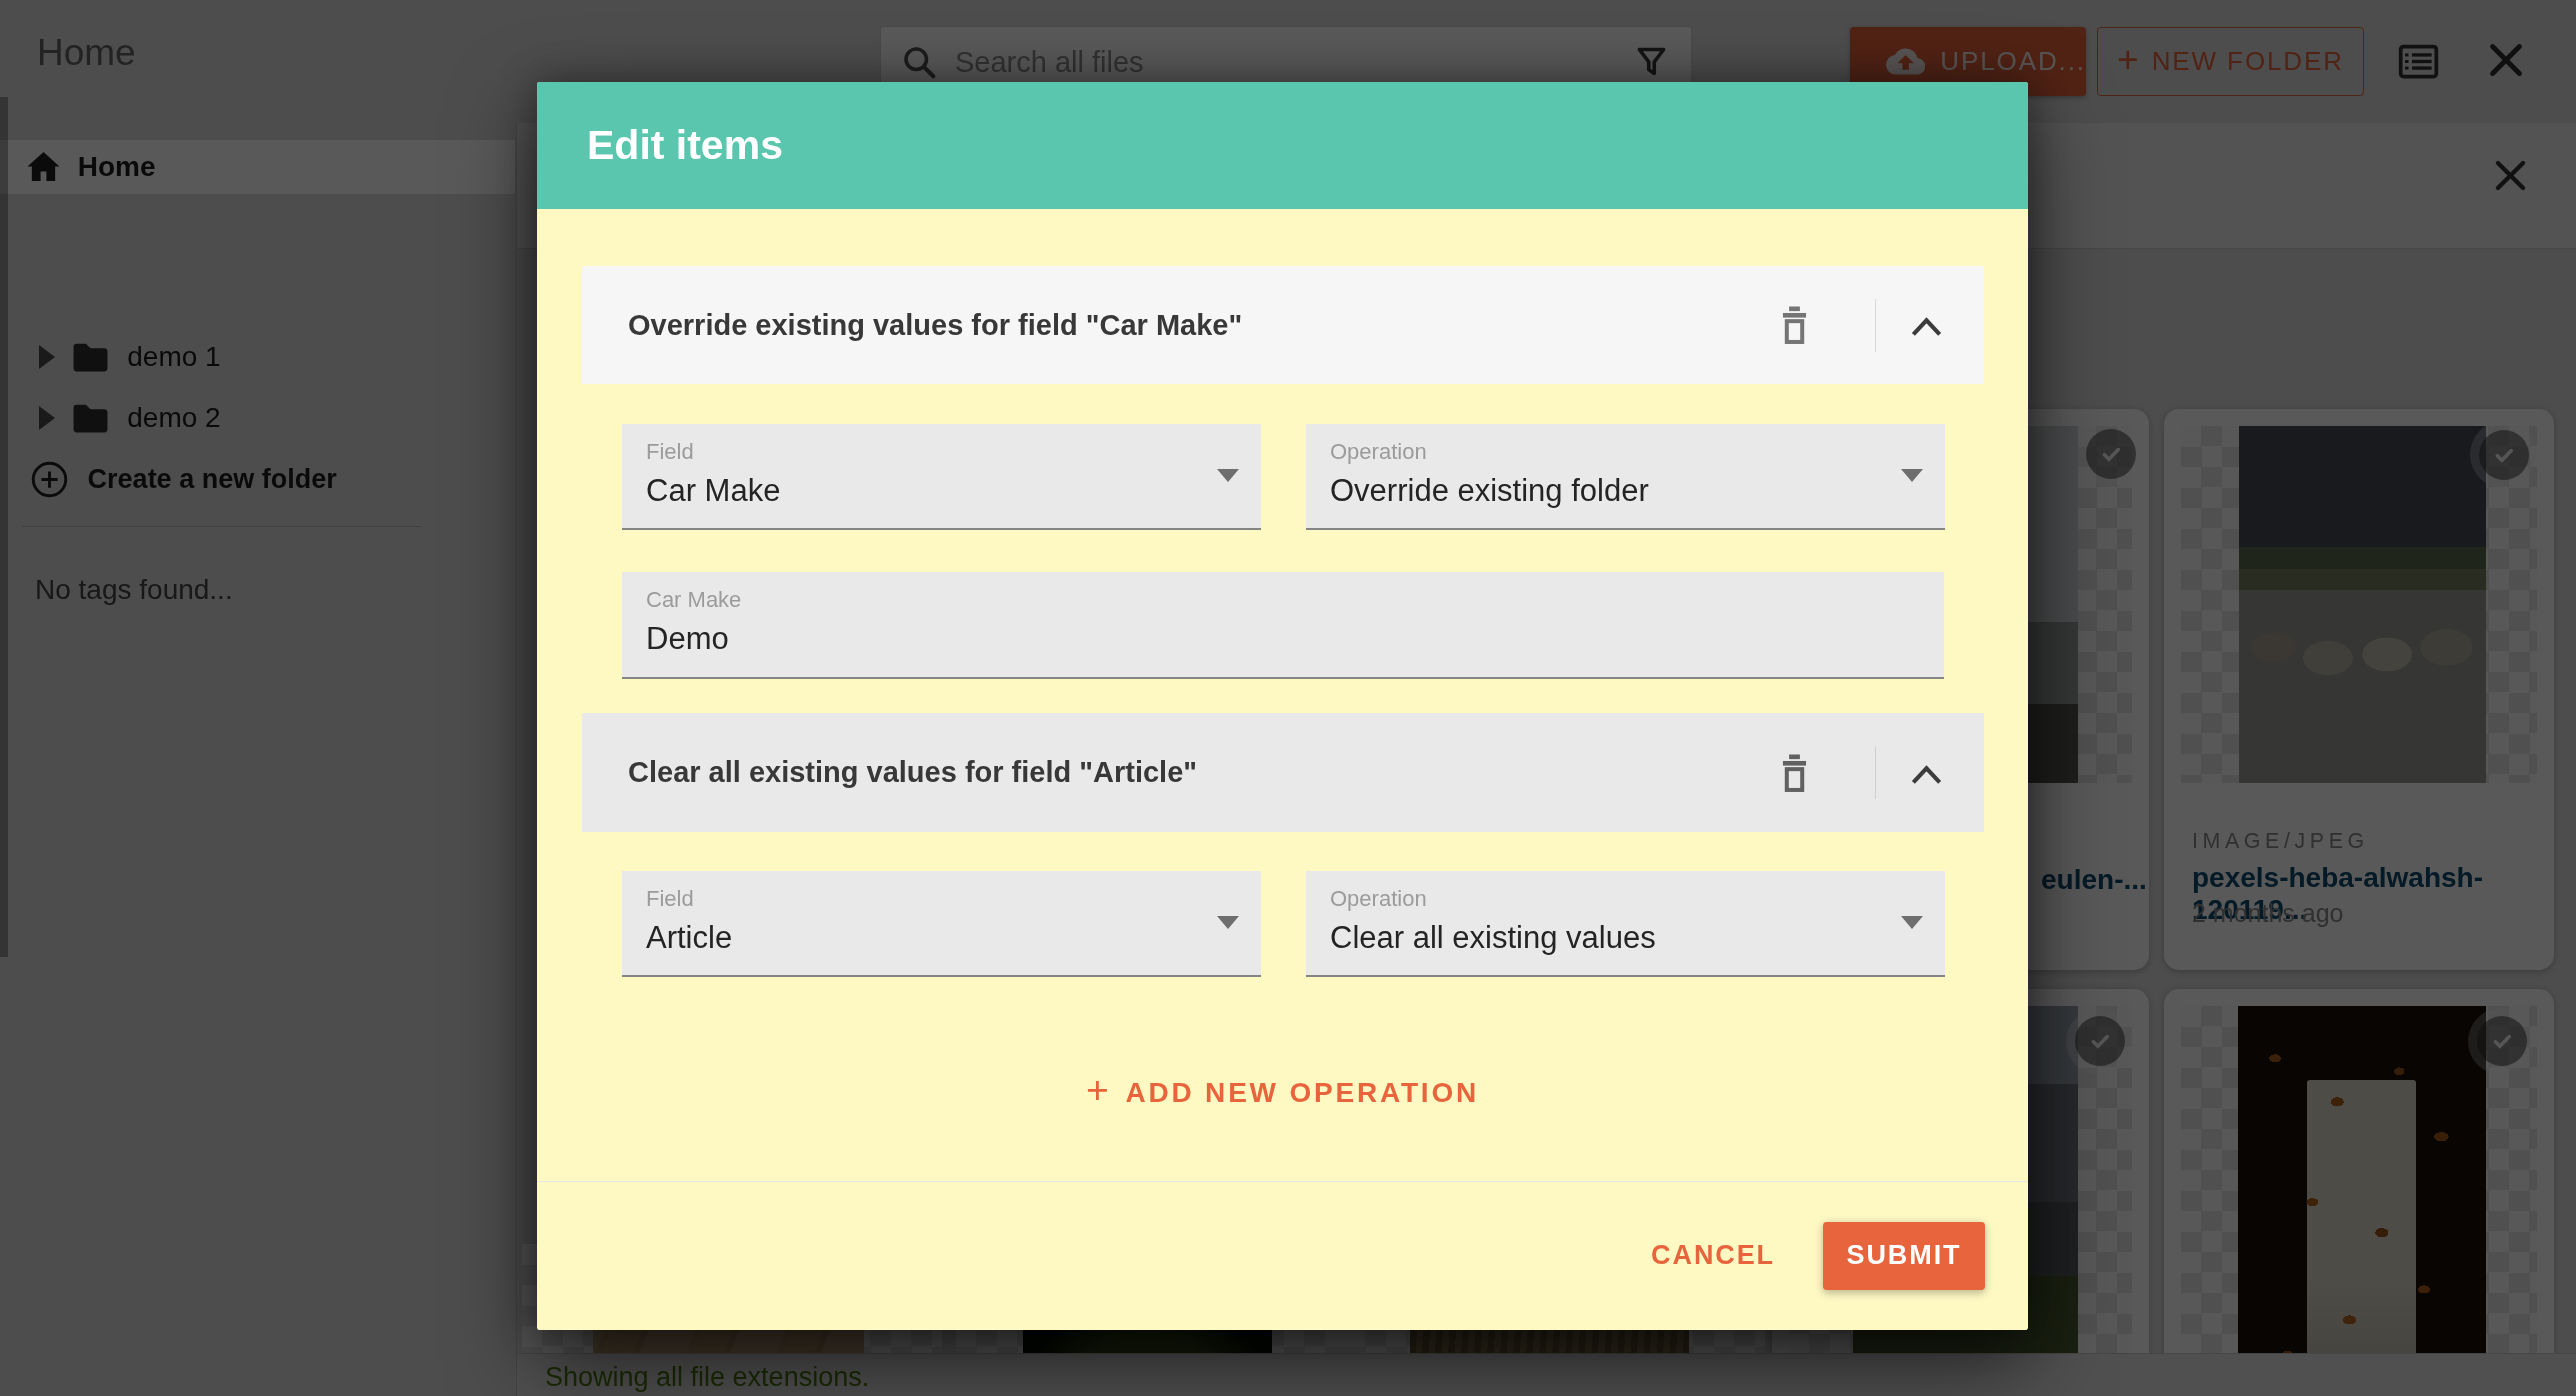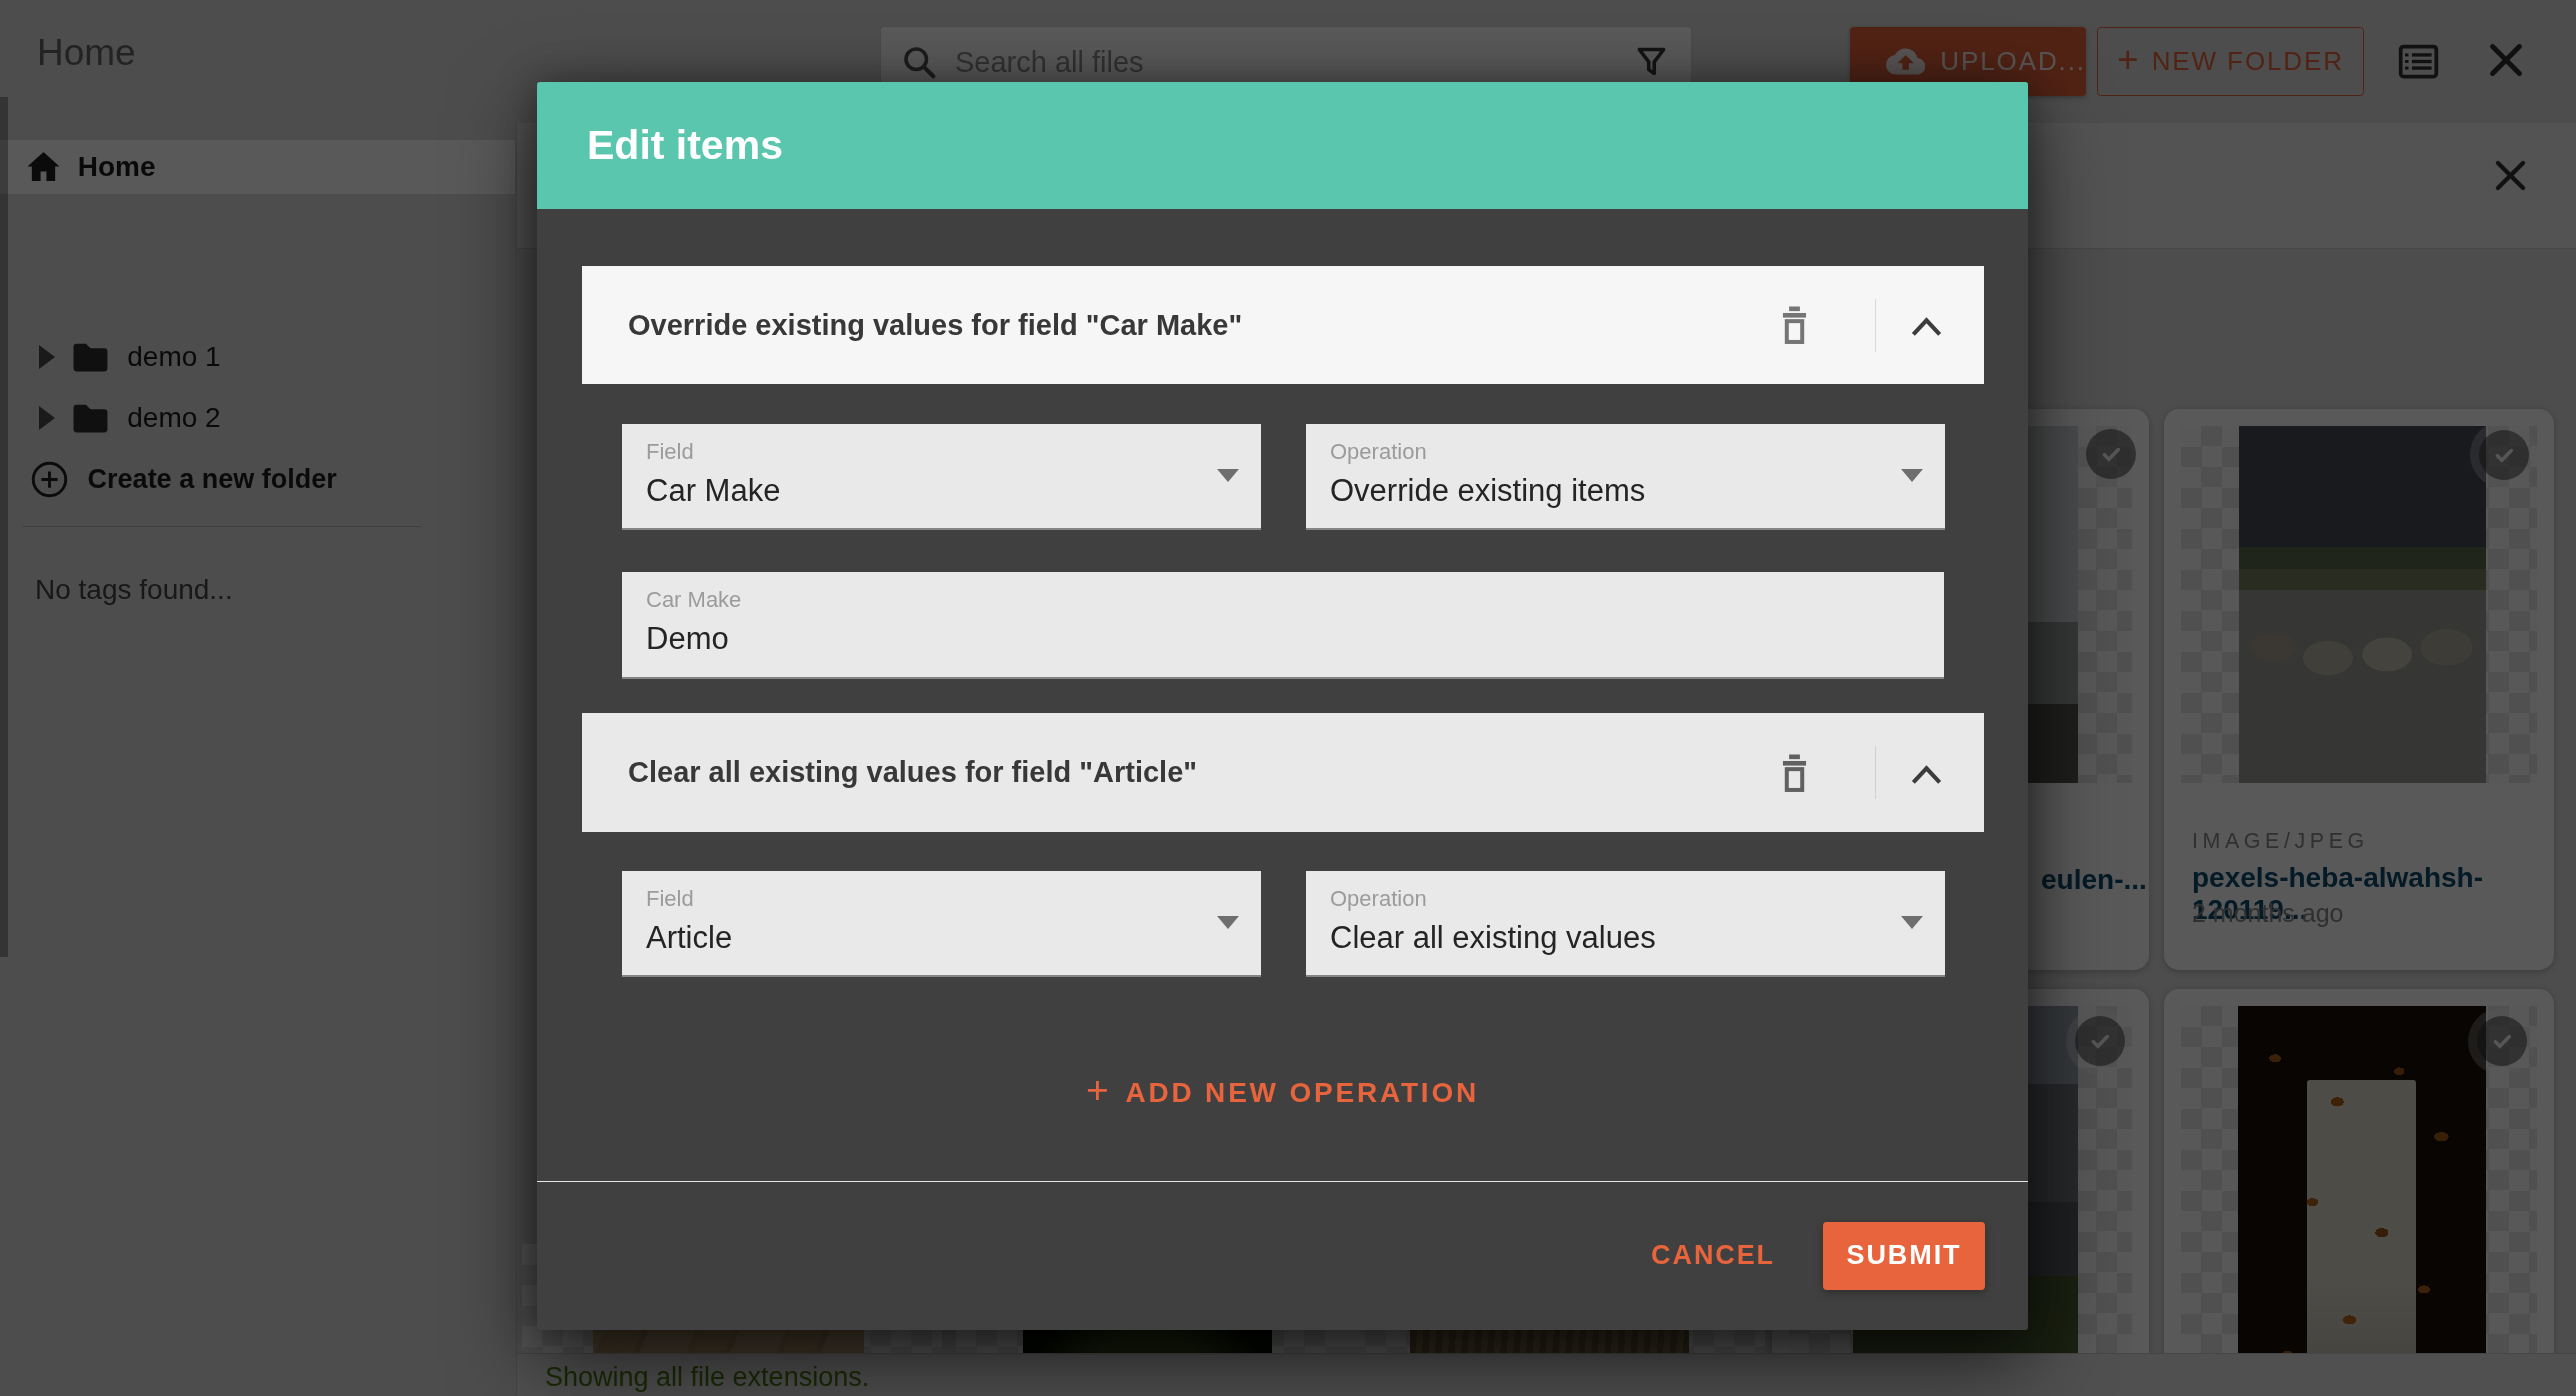--- a/index.html
+++ b/index.html
@@ -92,21 +92,21 @@
   .tp-grass{background:repeating-linear-gradient(94deg,#8d7c54 0 6.5px,#70603c 6.5px 13px);}
 
   .footer-bar{left:517px;top:1353px;width:2059px;height:44px;background:#e4e4e4;
      border-top:0.9px solid rgba(0,0,0,.12);box-sizing:border-box;}
   .footer-bar span{position:absolute;left:28px;top:8.4px;font-size:27px;color:#4d7c0f;}
 
   
   .scrim{left:0;top:0;width:2576px;height:1397px;background:rgba(0,0,0,.65);z-index:50;}
   .left-strip{left:0;top:97px;width:8.4px;height:860px;background:rgba(0,0,0,.32);z-index:55;}
 
-  .modal{left:537px;top:82px;width:1491px;height:1248px;background:#404040;z-index:100;
+  .modal{left:537px;top:82px;width:1491px;height:1248px;background:#fef9c3;z-index:100;
      border-radius:2.8px;box-shadow:0 32px 84px rgba(0,0,0,.6),0 0 37px rgba(0,0,0,.35);}
   .modal-header{position:absolute;left:0;top:0;right:0;height:127px;background:#59C6AD;
      border-radius:2.8px 2.8px 0 0;display:flex;align-items:center;}
   .modal-title{margin-left:50px;font-size:41px;font-weight:700;color:#fff;}
 
   .op-section{position:absolute;left:45px;width:1402px;display:flex;align-items:center;}
   .sec1{top:184px;height:118px;background:#f6f6f6;}
   .sec2{top:631px;height:119px;background:#e9e9e9;}
   .sec-title{margin-left:46px;font-size:29px;font-weight:700;color:#383838;}
   .sec-trash{position:absolute;left:1194px;top:50%;transform:translateY(-50%);cursor:pointer;}
@@ -313,21 +313,21 @@
       </svg>
     </div>
 
     <div class="fbox" style="left:85px;top:342px;width:639px">
       <span class="flabel">Field</span>
       <span class="fvalue">Car Make</span>
       <span class="farrow"></span>
     </div>
     <div class="fbox" style="left:769px;top:342px;width:639px">
       <span class="flabel">Operation</span>
-      <span class="fvalue">Override existing items</span>
+      <span class="fvalue">Override existing folder</span>
       <span class="farrow"></span>
     </div>
     <div class="fbox" style="left:85px;top:490px;width:1322px;height:105px">
       <span class="flabel">Car Make</span>
       <span class="fvalue">Demo</span>
     </div>
 
     <div class="op-section sec2">
       <span class="sec-title">Clear all existing values for field "Article"</span>
       <svg class="sec-trash" width="37" height="45" viewBox="0 0 24 28">

